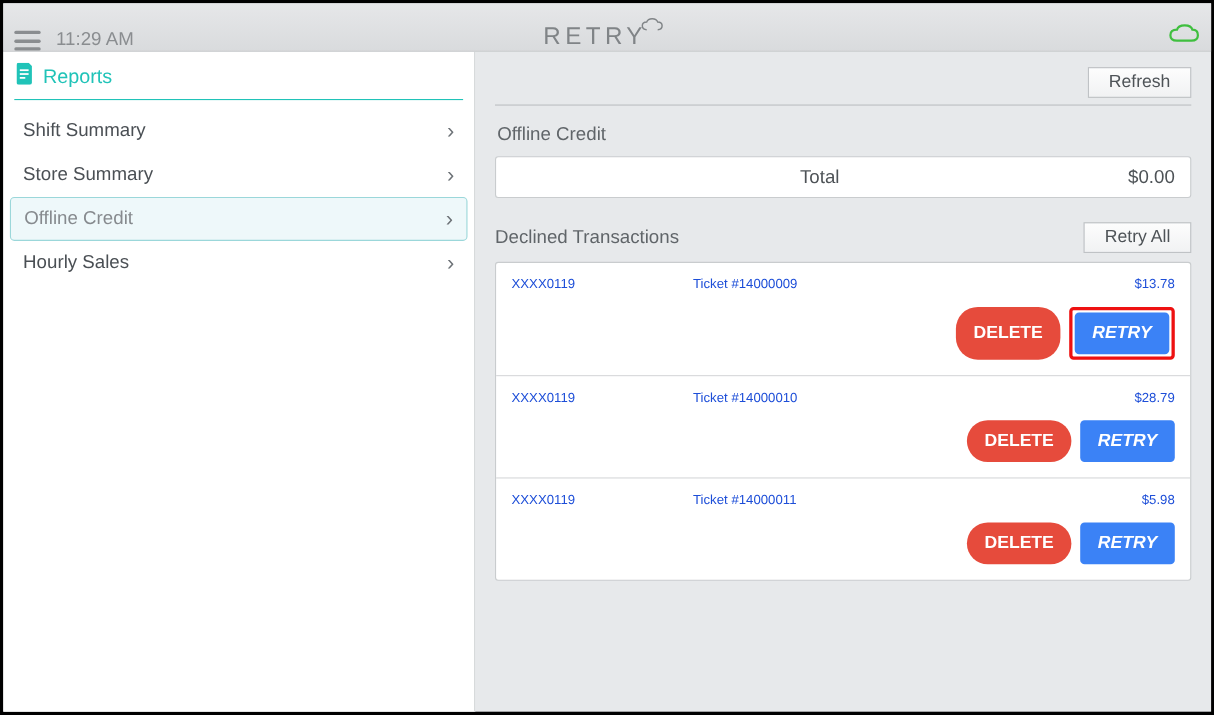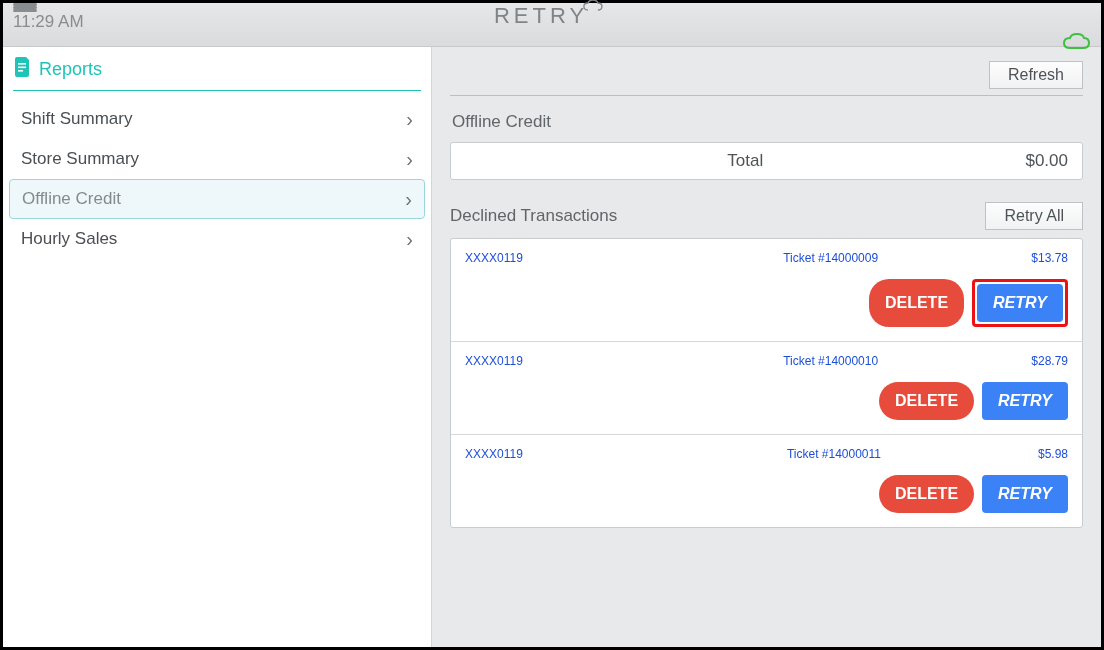--- a/index.html
+++ b/index.html
@@ -4,24 +4,23 @@
 <style>
   * { box-sizing: border-box; margin: 0; padding: 0; }
   html, body { width: 1104px; height: 650px; font-family: -apple-system, Helvetica, Arial, sans-serif; }
   .outer-frame { width: 1104px; height: 650px; border: 3px solid #000; background: #e7e9eb; display: flex; flex-direction: column; }
   
   .header-bar {
     height: 44px;
     background: linear-gradient(#e6e7e9, #d9dbdd);
     border-bottom: 1px solid #c7c9cb;
     display: flex;
-    align-items: flex-start;
+    align-items: flex-end;
     position: relative;
     padding: 0 10px;
-    flex-direction: column;
   }
   .hamburger { width: 24px; height: 18px; display: flex; flex-direction: column; justify-content: space-between; margin-right: 14px; cursor: pointer; }
   .hamburger span { display: block; height: 3px; background: #8a8d90; border-radius: 2px; }
   .time { color: #8a8d90; font-size: 17px; font-weight: 400; }
   .logo { position: absolute; left: 50%; transform: translateX(-50%); display: flex; align-items: center; }
   .logo-text { font-family: Arial, sans-serif; font-size: 22px; letter-spacing: 4px; color: #808487; font-weight: 400; }
   .logo-cloud { position: relative; top: -8px; left: -6px; }
   .header-right { margin-left: auto; display: flex; align-items: center; }
   
   .body { flex: 1; display: flex; min-height: 0; }
@@ -57,21 +56,21 @@
     font-size: 17px; color: #4e5357; margin-bottom: 22px;
   }
   .total-label-wrap { flex: 1; text-align: center; }
   .total-value { }
   .declined-header { display: flex; align-items: center; justify-content: space-between; margin-bottom: 8px; }
   .transactions { background: #fff; border: 1px solid #c9ccce; border-radius: 3px; }
   .txn { border-bottom: 1px solid #d6d8da; padding: 12px 14px 14px 14px; }
   .txn:last-child { border-bottom: none; }
   .txn-row1 { display: flex; align-items: center; font-size: 12px; color: #1d4ed8; }
   .txn-card { width: 165px; }
-  .txn-ticket { flex: 1; text-align: center; }
+  .txn-ticket { flex: 1; }
   .txn-amount { text-align: right; }
   .txn-row2 { display: flex; justify-content: flex-end; gap: 8px; margin-top: 14px; }
   .btn-delete, .btn-retry {
     color: #fff; font-size: 16px; font-weight: 600; border: none;
     padding: 10px 16px; border-radius: 4px; cursor: pointer; min-width: 80px;
   }
   .btn-delete { background: #e64b3c; border-radius: 20px; }
   .btn-retry  { background: #3b82f6; font-style: italic; }
   .highlight-box { border: 3px solid #e11; border-radius: 4px; padding: 2px; }
   .highlight-box .btn-retry { margin: 0; }

